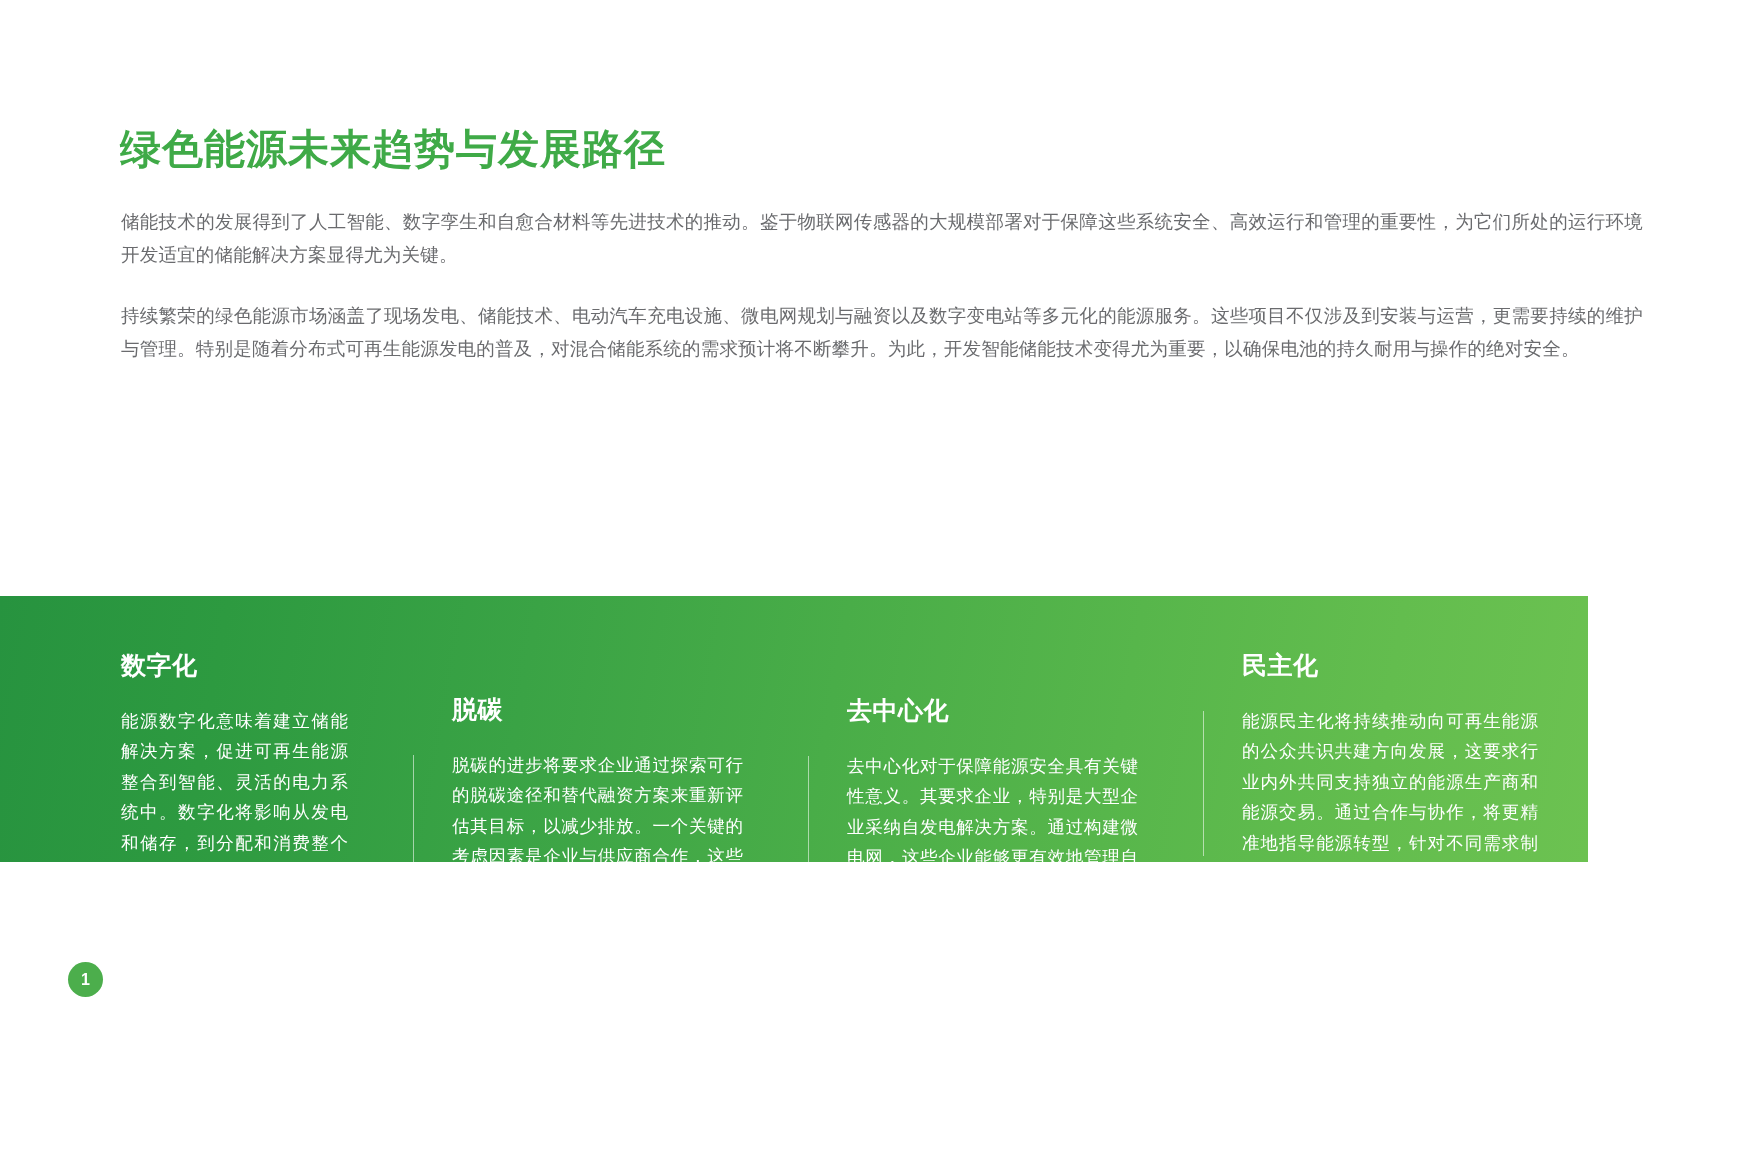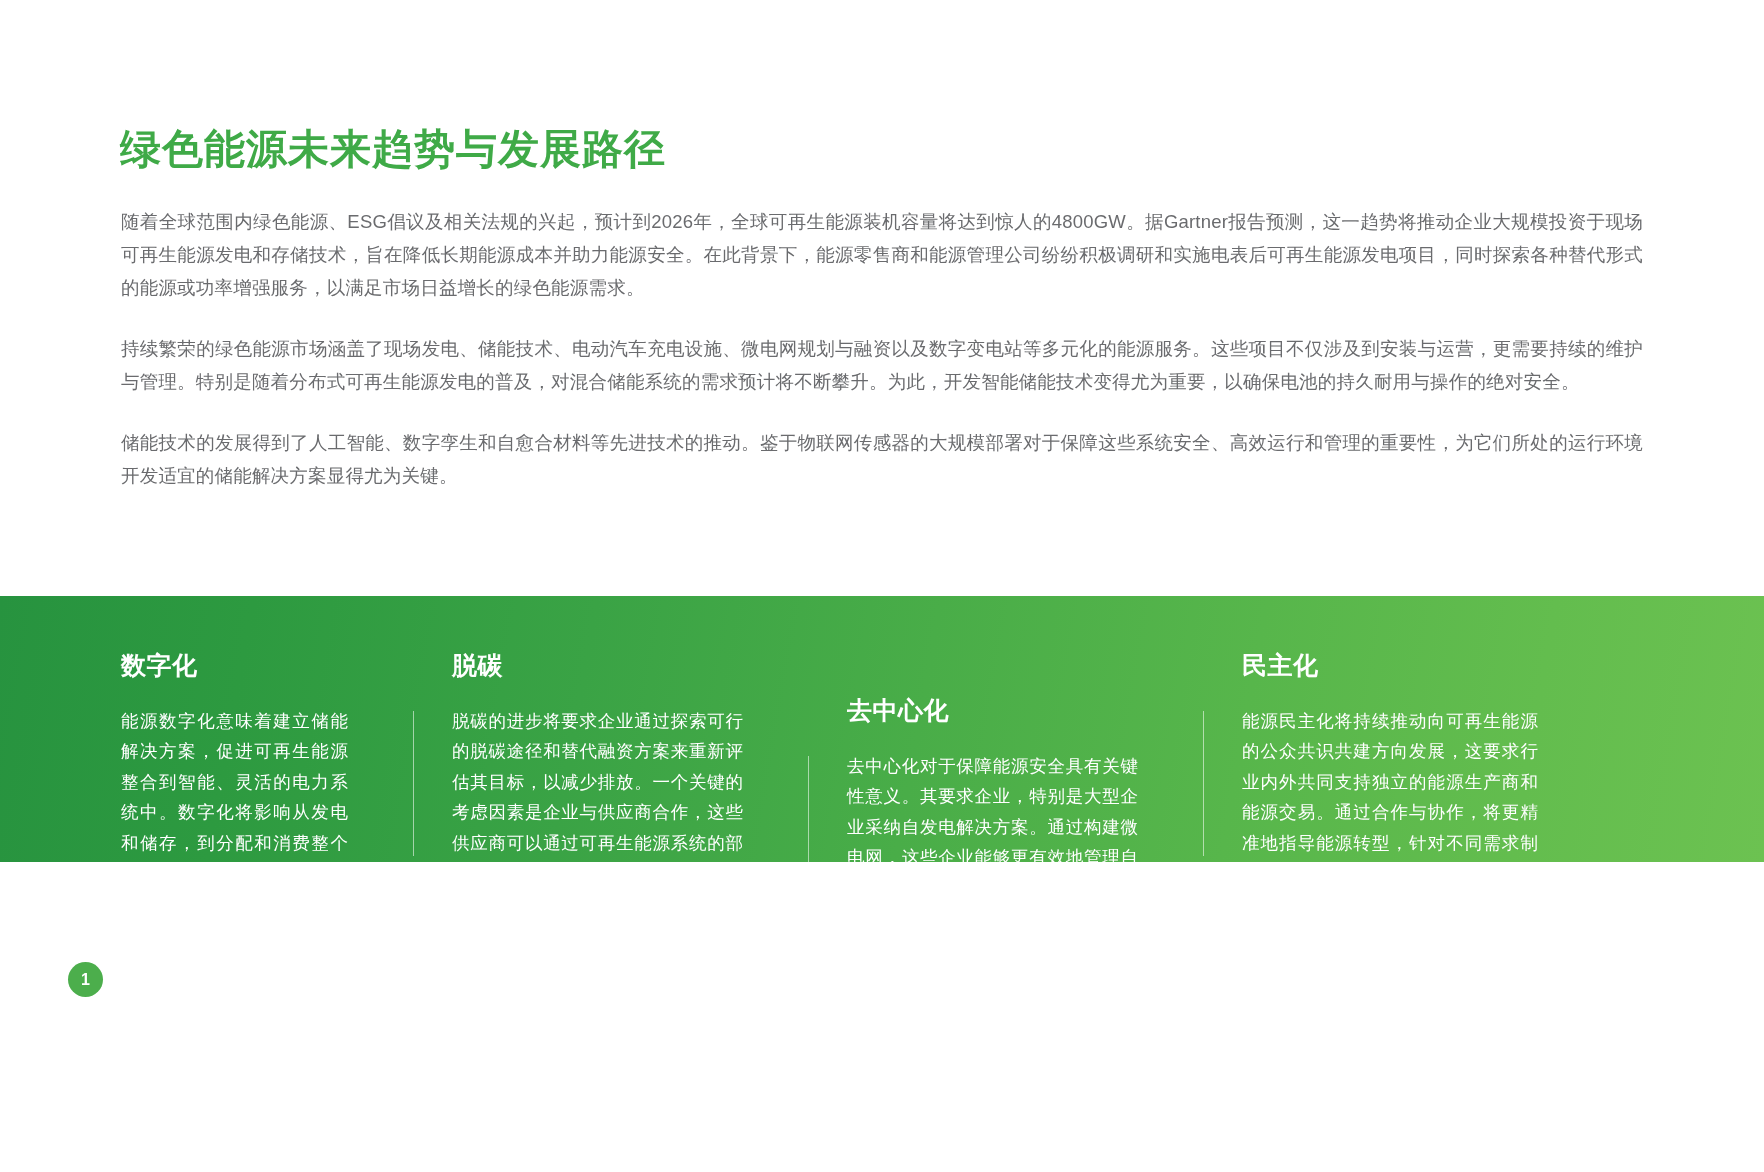--- a/index.html
+++ b/index.html
@@ -51,21 +51,21 @@
     margin: 0 0 28px 0;
     letter-spacing: 0.2px;
   }
   .para:last-child { margin-bottom: 0; }
 
   
   .green-panel {
     position: absolute;
     left: 0;
     top: 596px;
-    width: 1764px;
+    width: 1588px;
     height: 266px;
     background: linear-gradient(100deg,
         #27933f 0%,
         #2d9a40 14%,
         #3aa345 33%,
         #49ad48 52%,
         #57b64b 70%,
         #63bd4e 86%,
         #6cc251 100%);
   }
@@ -77,21 +77,21 @@
     height: 100%;
     display: flex;
     padding: 0;
     box-sizing: border-box;
   }
   .col {
     position: relative;
     box-sizing: border-box;
   }
   .col-1 { width: 392px; padding: 56px 44px 0 121px; }
-  .col-2 { width: 395px; padding: 56px 44px 0 60px; }
+  .col-2 { width: 395px; padding: 56px 44px 0 60px; margin-top: 44px; }
   .col-3 { width: 395px; padding: 56px 44px 0 60px; margin-top: 45px; }
   .col-4 { width: 400px; padding: 56px 44px 0 60px; }
 
   .col-divider::before {
     content: "";
     position: absolute;
     left: 21px;
     top: 115px;
     width: 1px;
     height: 145px;
@@ -135,23 +135,22 @@
   }
 </style>
 </head>
 <body>
 
 <div class="page">
 
   <h1 class="title">绿色能源未来趋势与发展路径</h1>
 
   <div class="body-block">
-    <p class="para">随着全球范围内绿色能源、ESG倡议及相关法规的兴起，预计到2026年，全球可再生能源装机容量将达到惊人的4800GW。据Gartner报告预测，这一趋势将推动企业大规模投资于现场可再生能源发电和存储技术，旨在降低长期能源成本并助力能源安全。在此背景下，能源零售商和能源管理公司纷纷积极调研和实施电表后可再生能源发电项目，同时探索各种替代形式的能源或功率增强服务，以满足市场日益增长的绿色能源需求。</p>
+    <p class="para">储能技术的发展得到了人工智能、数字孪生和自愈合材料等先进技术的推动。鉴于物联网传感器的大规模部署对于保障这些系统安全、高效运行和管理的重要性，为它们所处的运行环境开发适宜的储能解决方案显得尤为关键。</p>
     <p class="para">持续繁荣的绿色能源市场涵盖了现场发电、储能技术、电动汽车充电设施、微电网规划与融资以及数字变电站等多元化的能源服务。这些项目不仅涉及到安装与运营，更需要持续的维护与管理。特别是随着分布式可再生能源发电的普及，对混合储能系统的需求预计将不断攀升。为此，开发智能储能技术变得尤为重要，以确保电池的持久耐用与操作的绝对安全。</p>
-    <p class="para">储能技术的发展得到了人工智能、数字孪生和自愈合材料等先进技术的推动。鉴于物联网传感器的大规模部署对于保障这些系统安全、高效运行和管理的重要性，为它们所处的运行环境开发适宜的储能解决方案显得尤为关键。</p>
   </div>
 
   <div class="green-panel">
     <div class="cols">
 
       <div class="col col-1">
         <h2 class="col-head">数字化</h2>
         <p class="col-body">能源数字化意味着建立储能解决方案，促进可再生能源整合到智能、灵活的电力系统中。数字化将影响从发电和储存，到分配和消费整个过程。如企业希望控制其能源需求，则需要部署具有实时人工智能能力的能源系统。</p>
       </div>
 

